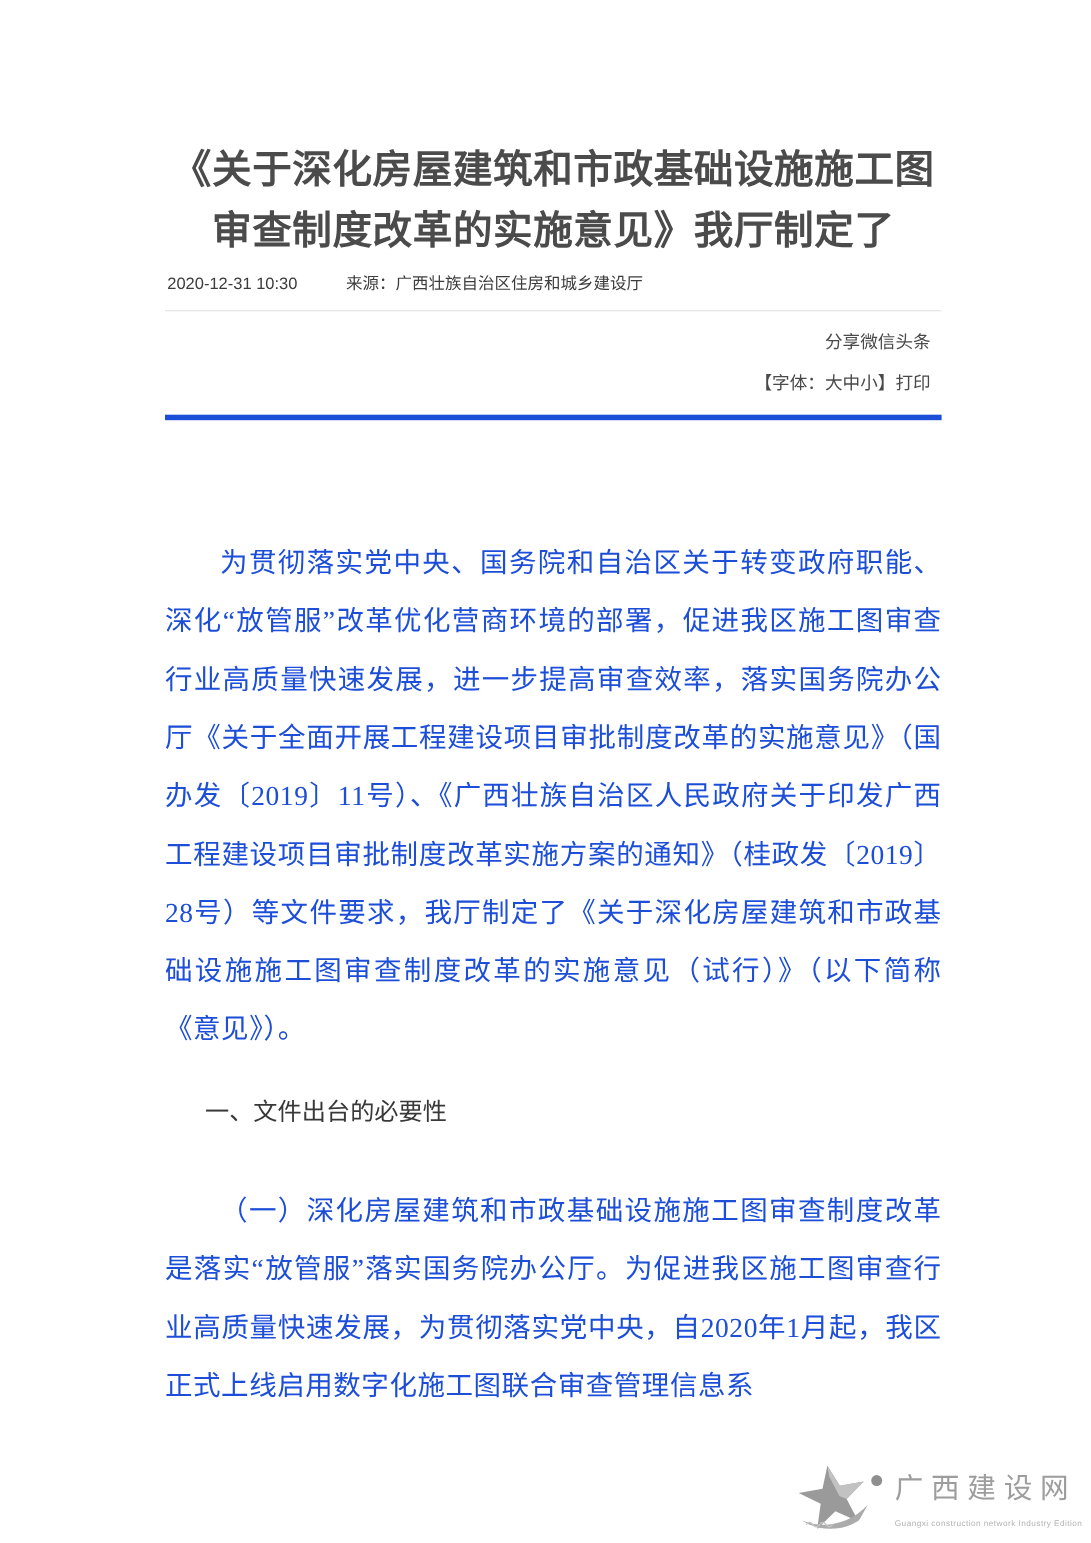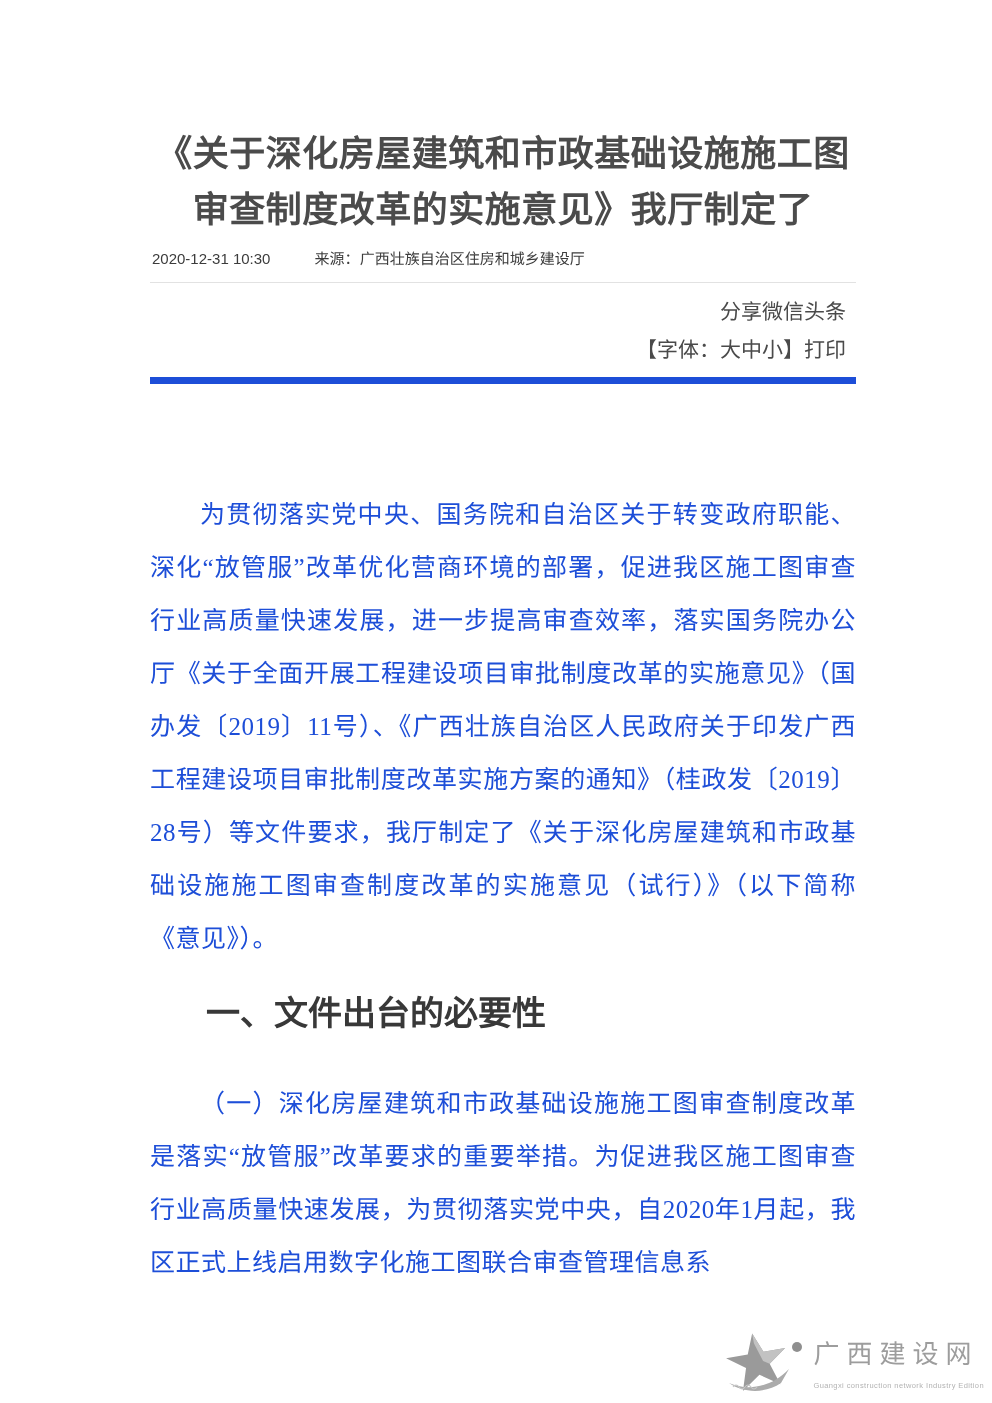--- a/index.html
+++ b/index.html
@@ -28,42 +28,42 @@
     font-size: 15px;
     line-height: 26px;
     color: #3c3c3c;
     padding: 2px 0 10px 2px;
     border-bottom: 1px solid #e2e2e2;
   }
   .meta-row .source { margin-left: 40px; }
   .toolbar {
     text-align: right;
     padding: 16px 10px 14px 0;
-    border-bottom: 7px solid #1d4ed8;
-    font-size: 21px;
+    border-bottom: 5px solid #1d4ed8;
+    font-size: 16px;
     color: #4a4a4a;
   }
   .toolbar .share-line { line-height: 26px; margin-bottom: 12px; }
   .toolbar .font-line { line-height: 26px; font-family: Liberation Serif, serif; }
   .toolbar a { color: #4a4a4a; text-decoration: none; cursor: pointer; }
   .article-body { margin-top: 104px; }
   .article-body p {
     font-family: "Liberation Serif", "DejaVu Serif", serif;
     font-size: 25px;
     line-height: 53px;
     color: #1d4ed8;
     font-weight: 300;
     text-align: justify;
     text-indent: 2em;
     letter-spacing: 0.5px;
   }
   .article-body h2 {
-    font-size: 34px;
+    font-size: 22px;
     line-height: 40px;
-    font-weight: bold;
+    font-weight: normal;
     color: #383838;
     text-indent: 1.65em;
     margin-top: 28px;
   }
   .article-body p.second { margin-top: 44px; }
   .site-logo {
     position: absolute;
     right: 8px;
     bottom: 4px;
     display: flex;
@@ -99,21 +99,21 @@
   </div>
 
   <div class="toolbar">
     <div class="share-line"><span>分享</span><a>微信</a><a>头条</a></div>
     <div class="font-line"><span>【字体：</span><a>大</a><a>中</a><a>小</a><span>】</span><a>打印</a></div>
   </div>
 
   <div class="article-body">
     <p>为贯彻落实党中央、国务院和自治区关于转变政府职能、深化“放管服”改革优化营商环境的部署，促进我区施工图审查行业高质量快速发展，进一步提高审查效率，落实国务院办公厅《关于全面开展工程建设项目审批制度改革的实施意见》（国办发〔2019〕11号）、《广西壮族自治区人民政府关于印发广西工程建设项目审批制度改革实施方案的通知》（桂政发〔2019〕28号）等文件要求，我厅制定了《关于深化房屋建筑和市政基础设施施工图审查制度改革的实施意见（试行）》（以下简称《意见》）。</p>
     <h2>一、文件出台的必要性</h2>
-    <p class="second"><span>（一）深化房屋建筑和市政基础设施施工图审查制度改革是落实“放管服”改革要求的重要举措。</span><span>为促进我区施工图审查行业高质量快速发展，为贯彻落实党中央，自2020年1月起，我区正式上线启用数字化施工图联合审查管理信息系</span></p>
+    <p class="second"><span>（一）深化房屋建筑和市政基础设施施工图审查制度改革是落实“放管服”落实国务院办公厅。</span><span>为促进我区施工图审查行业高质量快速发展，为贯彻落实党中央，自2020年1月起，我区正式上线启用数字化施工图联合审查管理信息系</span></p>
   </div>
 
 </div>
 
 <div class="site-logo">
   <span>
     <svg width="92" height="64" viewBox="0 0 92 64" xmlns="http://www.w3.org/2000/svg">
       <g transform="rotate(-10 40 30)">
         <polygon points="40,2 48,22 70,22 52,35 59,57 40,44 21,57 28,35 10,22 32,22" fill="#9a9a9a"></polygon>
         <polygon points="40,2 48,22 70,22 52,35 46,31 40,12" fill="#c2c2c2"></polygon>

